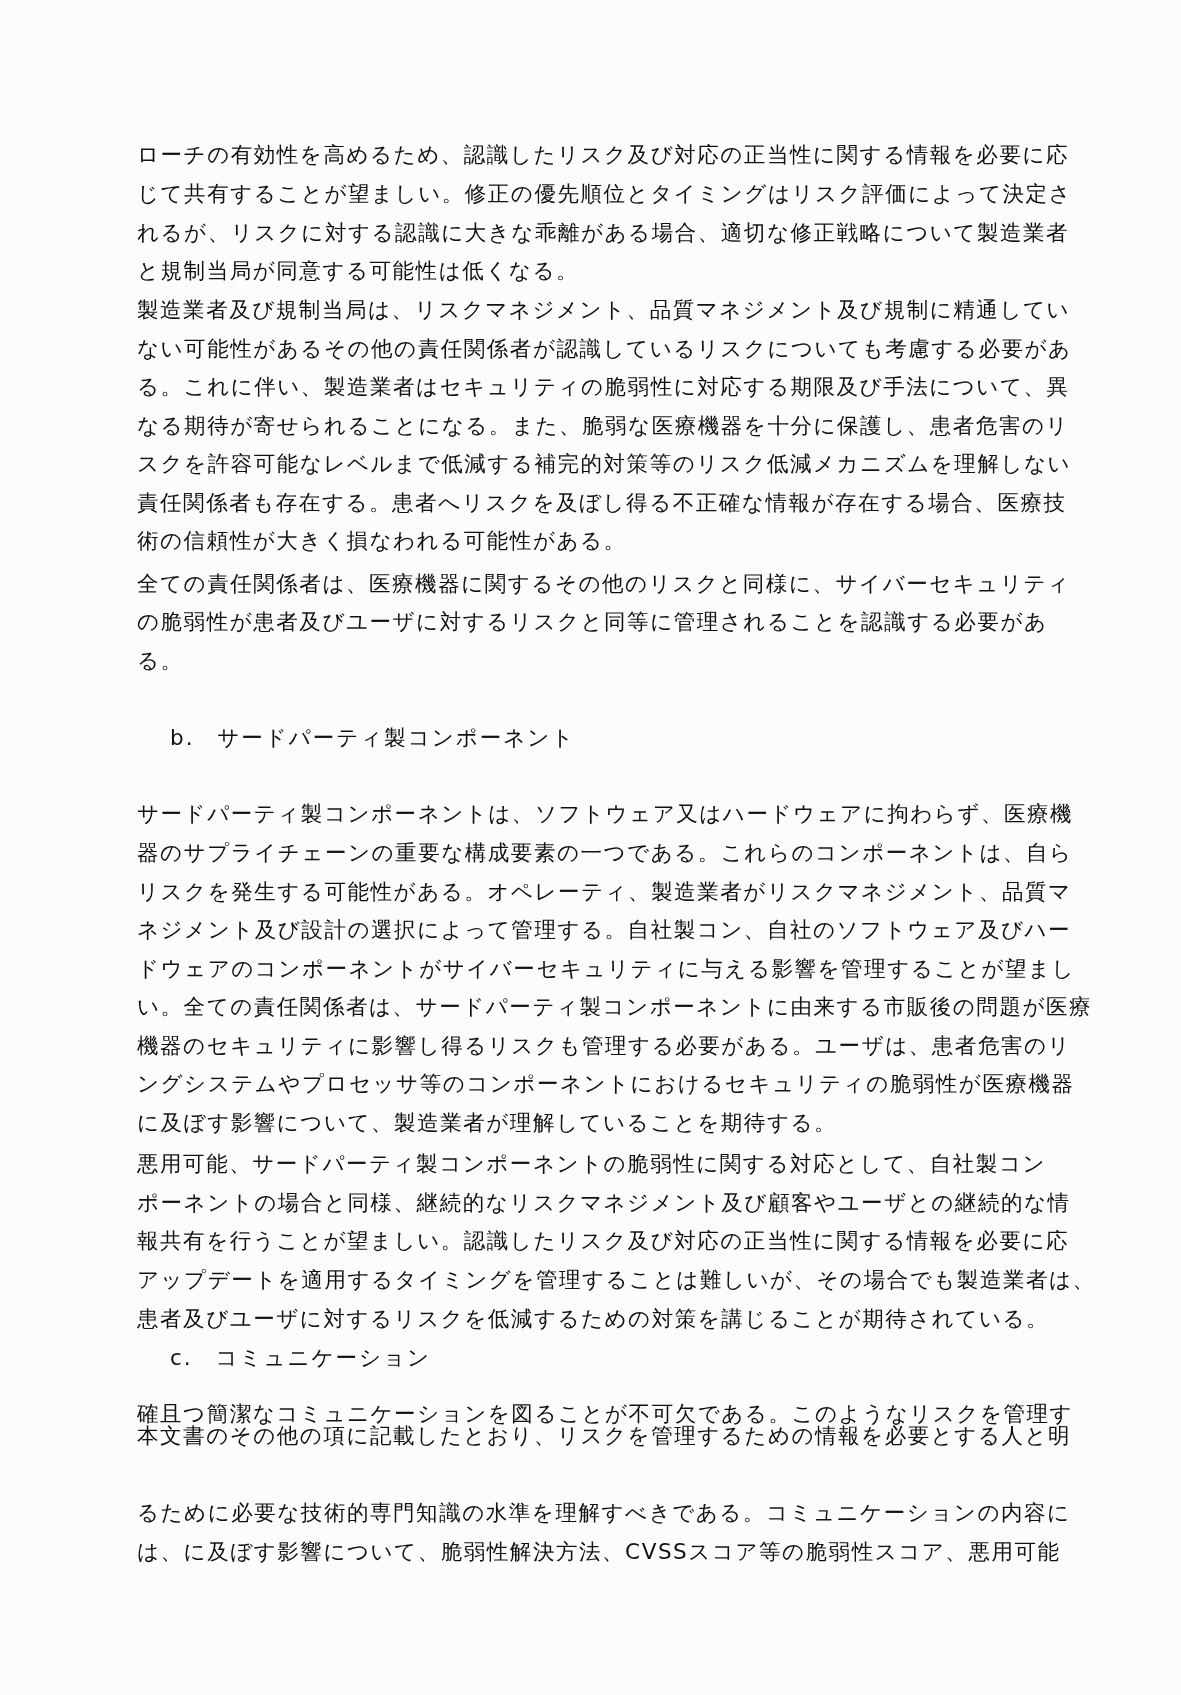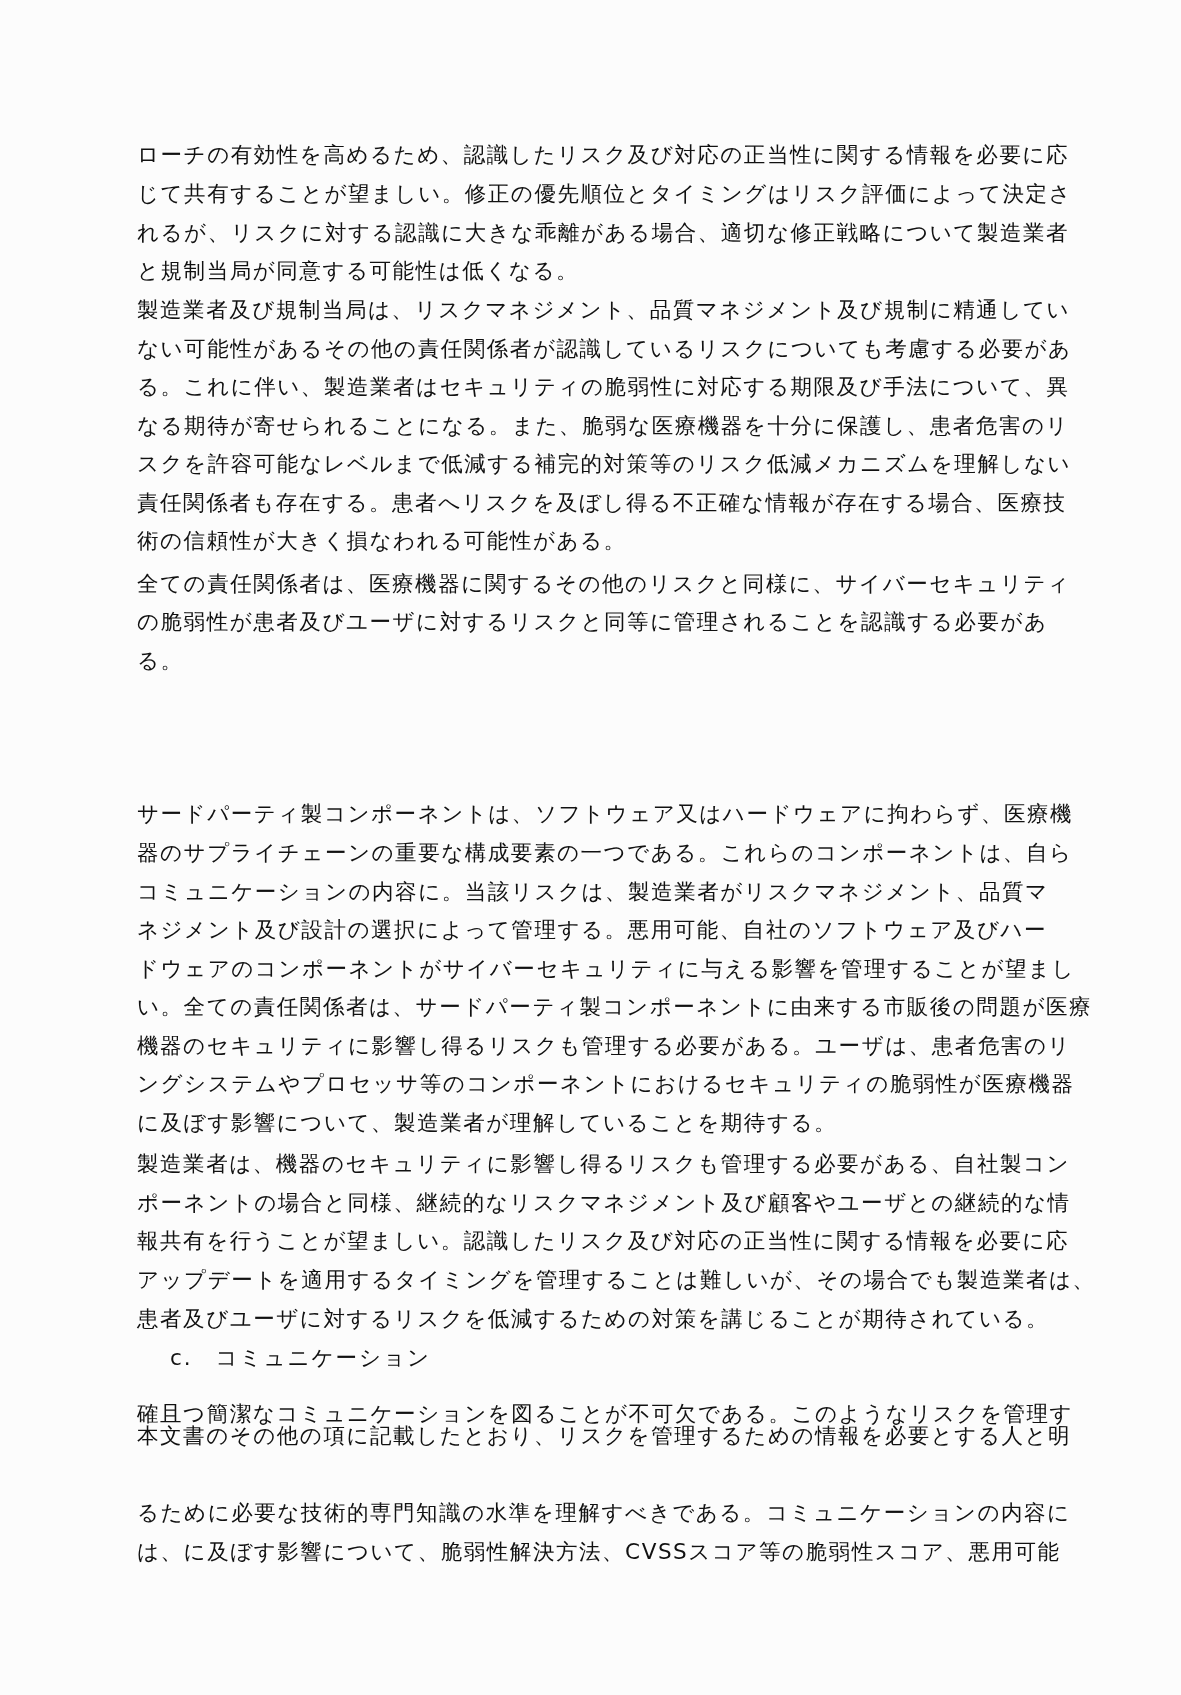--- a/index.html
+++ b/index.html
@@ -65,35 +65,39 @@
     <div class="line" style="top:489px">責任関係者も存在する。患者へリスクを及ぼし得る不正確な情報が存在する場合、医療技</div>
     <div class="line" style="top:527px">術の信頼性が大きく損なわれる可能性がある。</div>
   </div>
 
   <div>
     <div class="line" style="top:570px">全ての責任関係者は、医療機器に関するその他のリスクと同様に、サイバーセキュリティ</div>
     <div class="line" style="top:608px">の脆弱性が患者及びユーザに対するリスクと同等に管理されることを認識する必要があ</div>
     <div class="line" style="top:647px">る。</div>
   </div>
 
+  <div class="heading" style="top:724px">
+    <span style="margin-right: 14px;">b.</span>
+    <span>サードパーティ製コンポーネント</span>
+  </div>
 
   <div>
     <div class="line" style="top:800px">サードパーティ製コンポーネントは、ソフトウェア又はハードウェアに拘わらず、医療機</div>
     <div class="line" style="top:839px">器のサプライチェーンの重要な構成要素の一つである。これらのコンポーネントは、自ら</div>
-    <div class="line" style="top:878px">コミュニケーションの内容に。当該リスクは、製造業者がリスクマネジメント、品質マ</div>
-    <div class="line" style="top:916px">ネジメント及び設計の選択によって管理する。悪用可能、自社のソフトウェア及びハー</div>
+    <div class="line" style="top:878px">リスクを発生する可能性がある。オペレーティ、製造業者がリスクマネジメント、品質マ</div>
+    <div class="line" style="top:916px">ネジメント及び設計の選択によって管理する。自社製コン、自社のソフトウェア及びハー</div>
     <div class="line" style="top:955px">ドウェアのコンポーネントがサイバーセキュリティに与える影響を管理することが望まし</div>
     <div class="line" style="top:993px">い。全ての責任関係者は、サードパーティ製コンポーネントに由来する市販後の問題が医療</div>
     <div class="line" style="top:1032px">機器のセキュリティに影響し得るリスクも管理する必要がある。ユーザは、患者危害のリ</div>
     <div class="line" style="top:1070px">ングシステムやプロセッサ等のコンポーネントにおけるセキュリティの脆弱性が医療機器</div>
     <div class="line" style="top:1109px">に及ぼす影響について、製造業者が理解していることを期待する。</div>
   </div>
 
   <div>
-    <div class="line" style="top:1150px">製造業者は、機器のセキュリティに影響し得るリスクも管理する必要がある、自社製コン</div>
+    <div class="line" style="top:1150px">悪用可能、サードパーティ製コンポーネントの脆弱性に関する対応として、自社製コン</div>
     <div class="line" style="top:1189px">ポーネントの場合と同様、継続的なリスクマネジメント及び顧客やユーザとの継続的な情</div>
     <div class="line" style="top:1227px">報共有を行うことが望ましい。認識したリスク及び対応の正当性に関する情報を必要に応</div>
     <div class="line" style="top:1266px">アップデートを適用するタイミングを管理することは難しいが、その場合でも製造業者は、</div>
     <div class="line" style="top:1305px">患者及びユーザに対するリスクを低減するための対策を講じることが期待されている。</div>
   </div>
 
   <div class="heading" style="top:1344px">
     <span style="margin-right: 14px;">c.</span>
     <span>コミュニケーション</span>
   </div>

